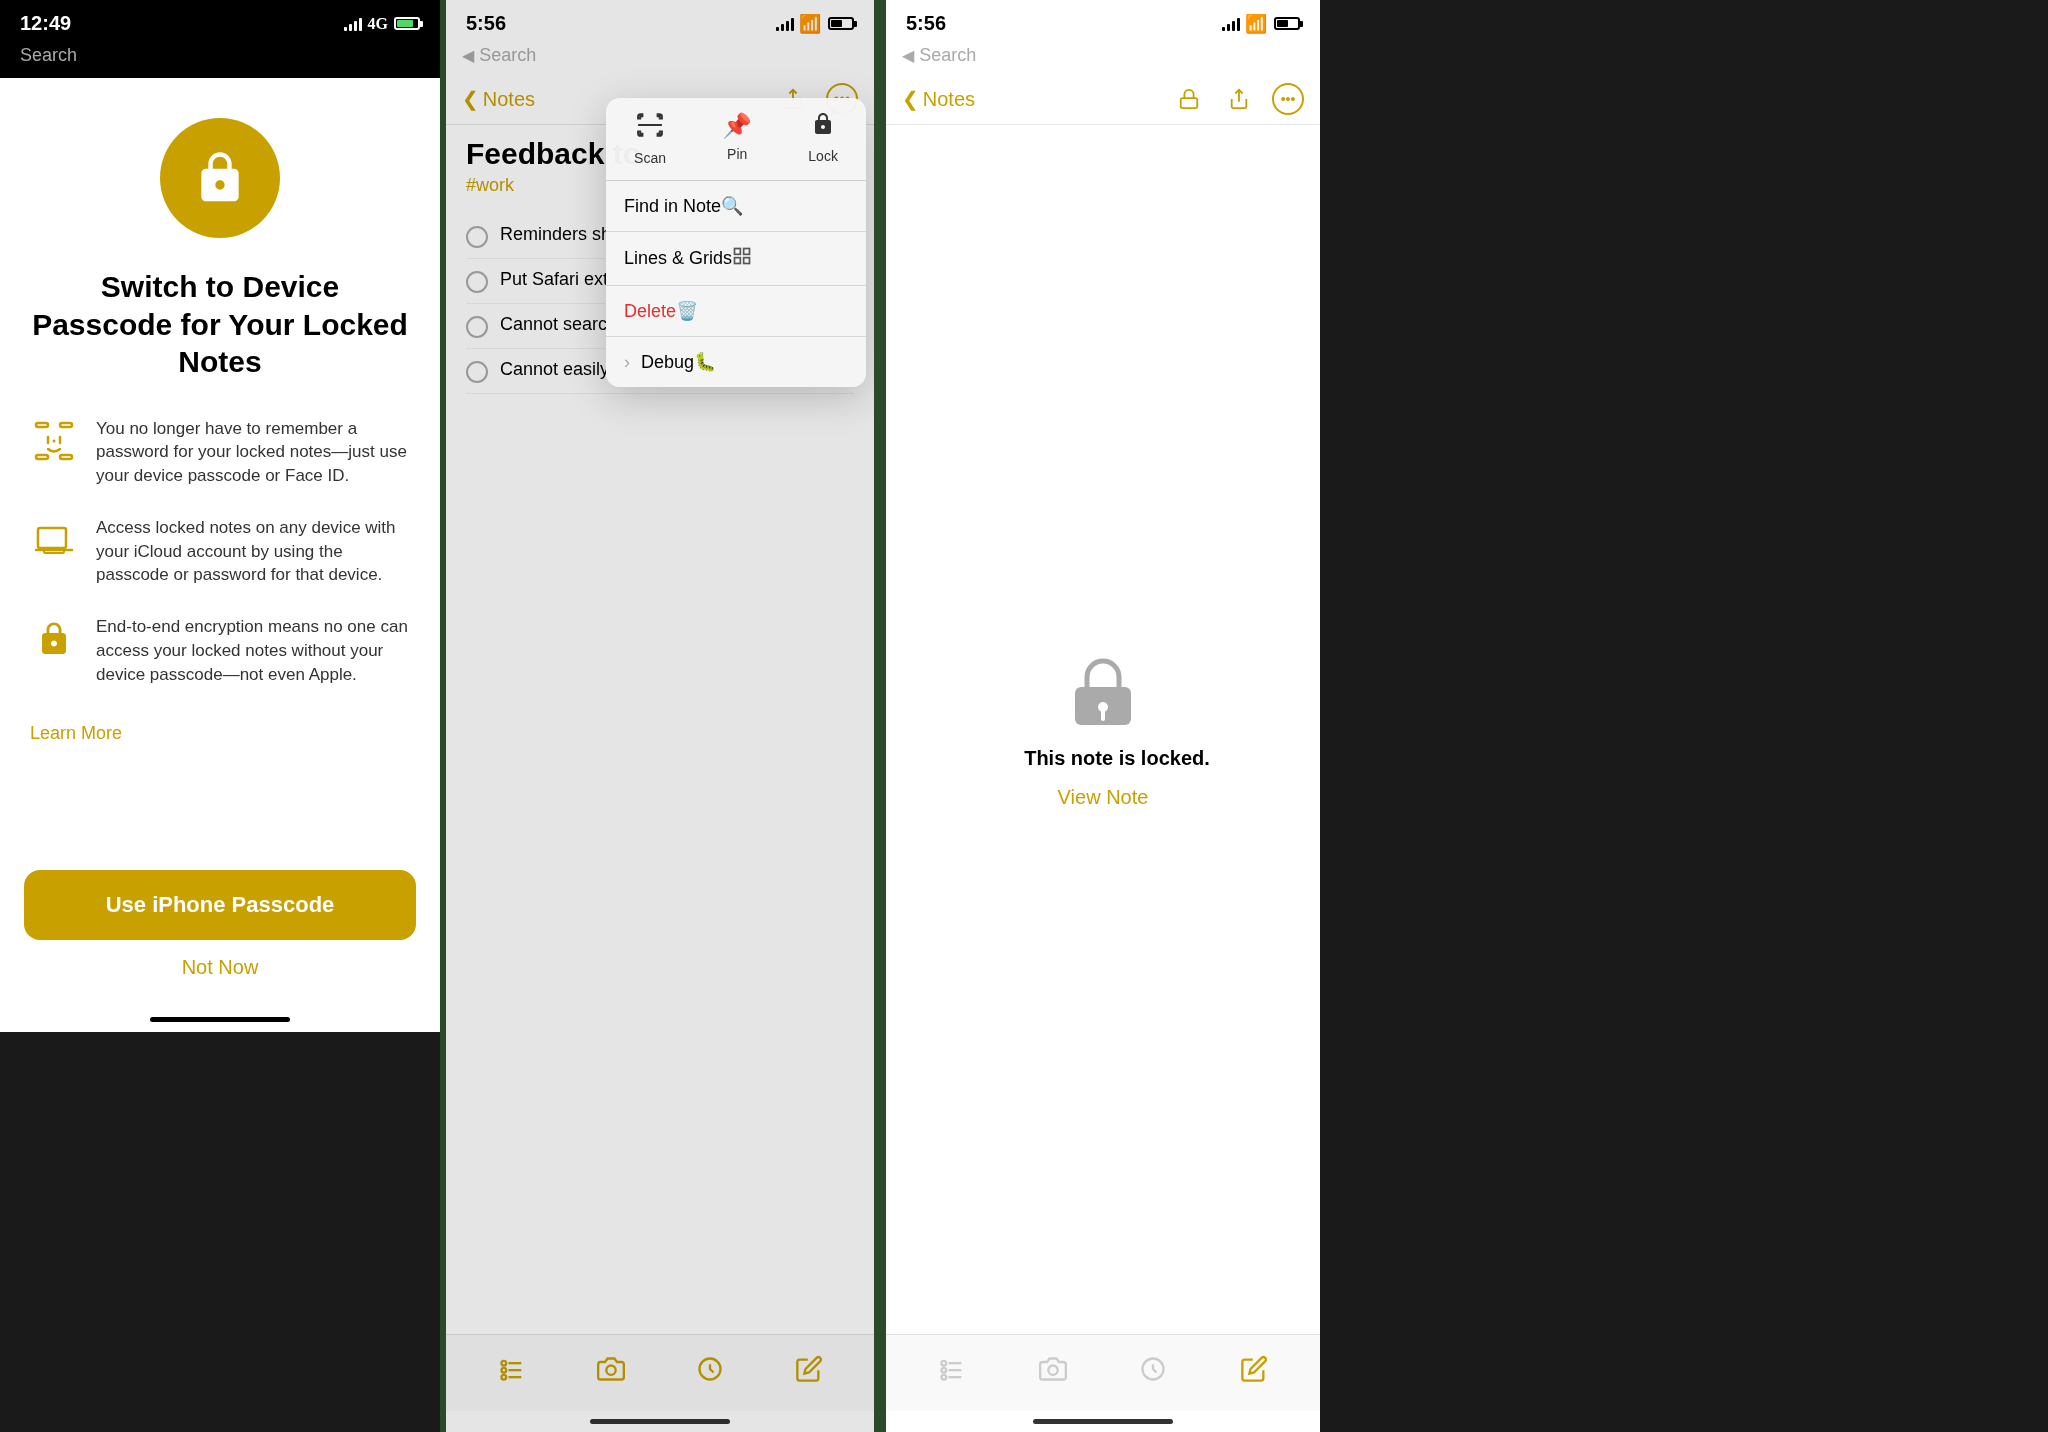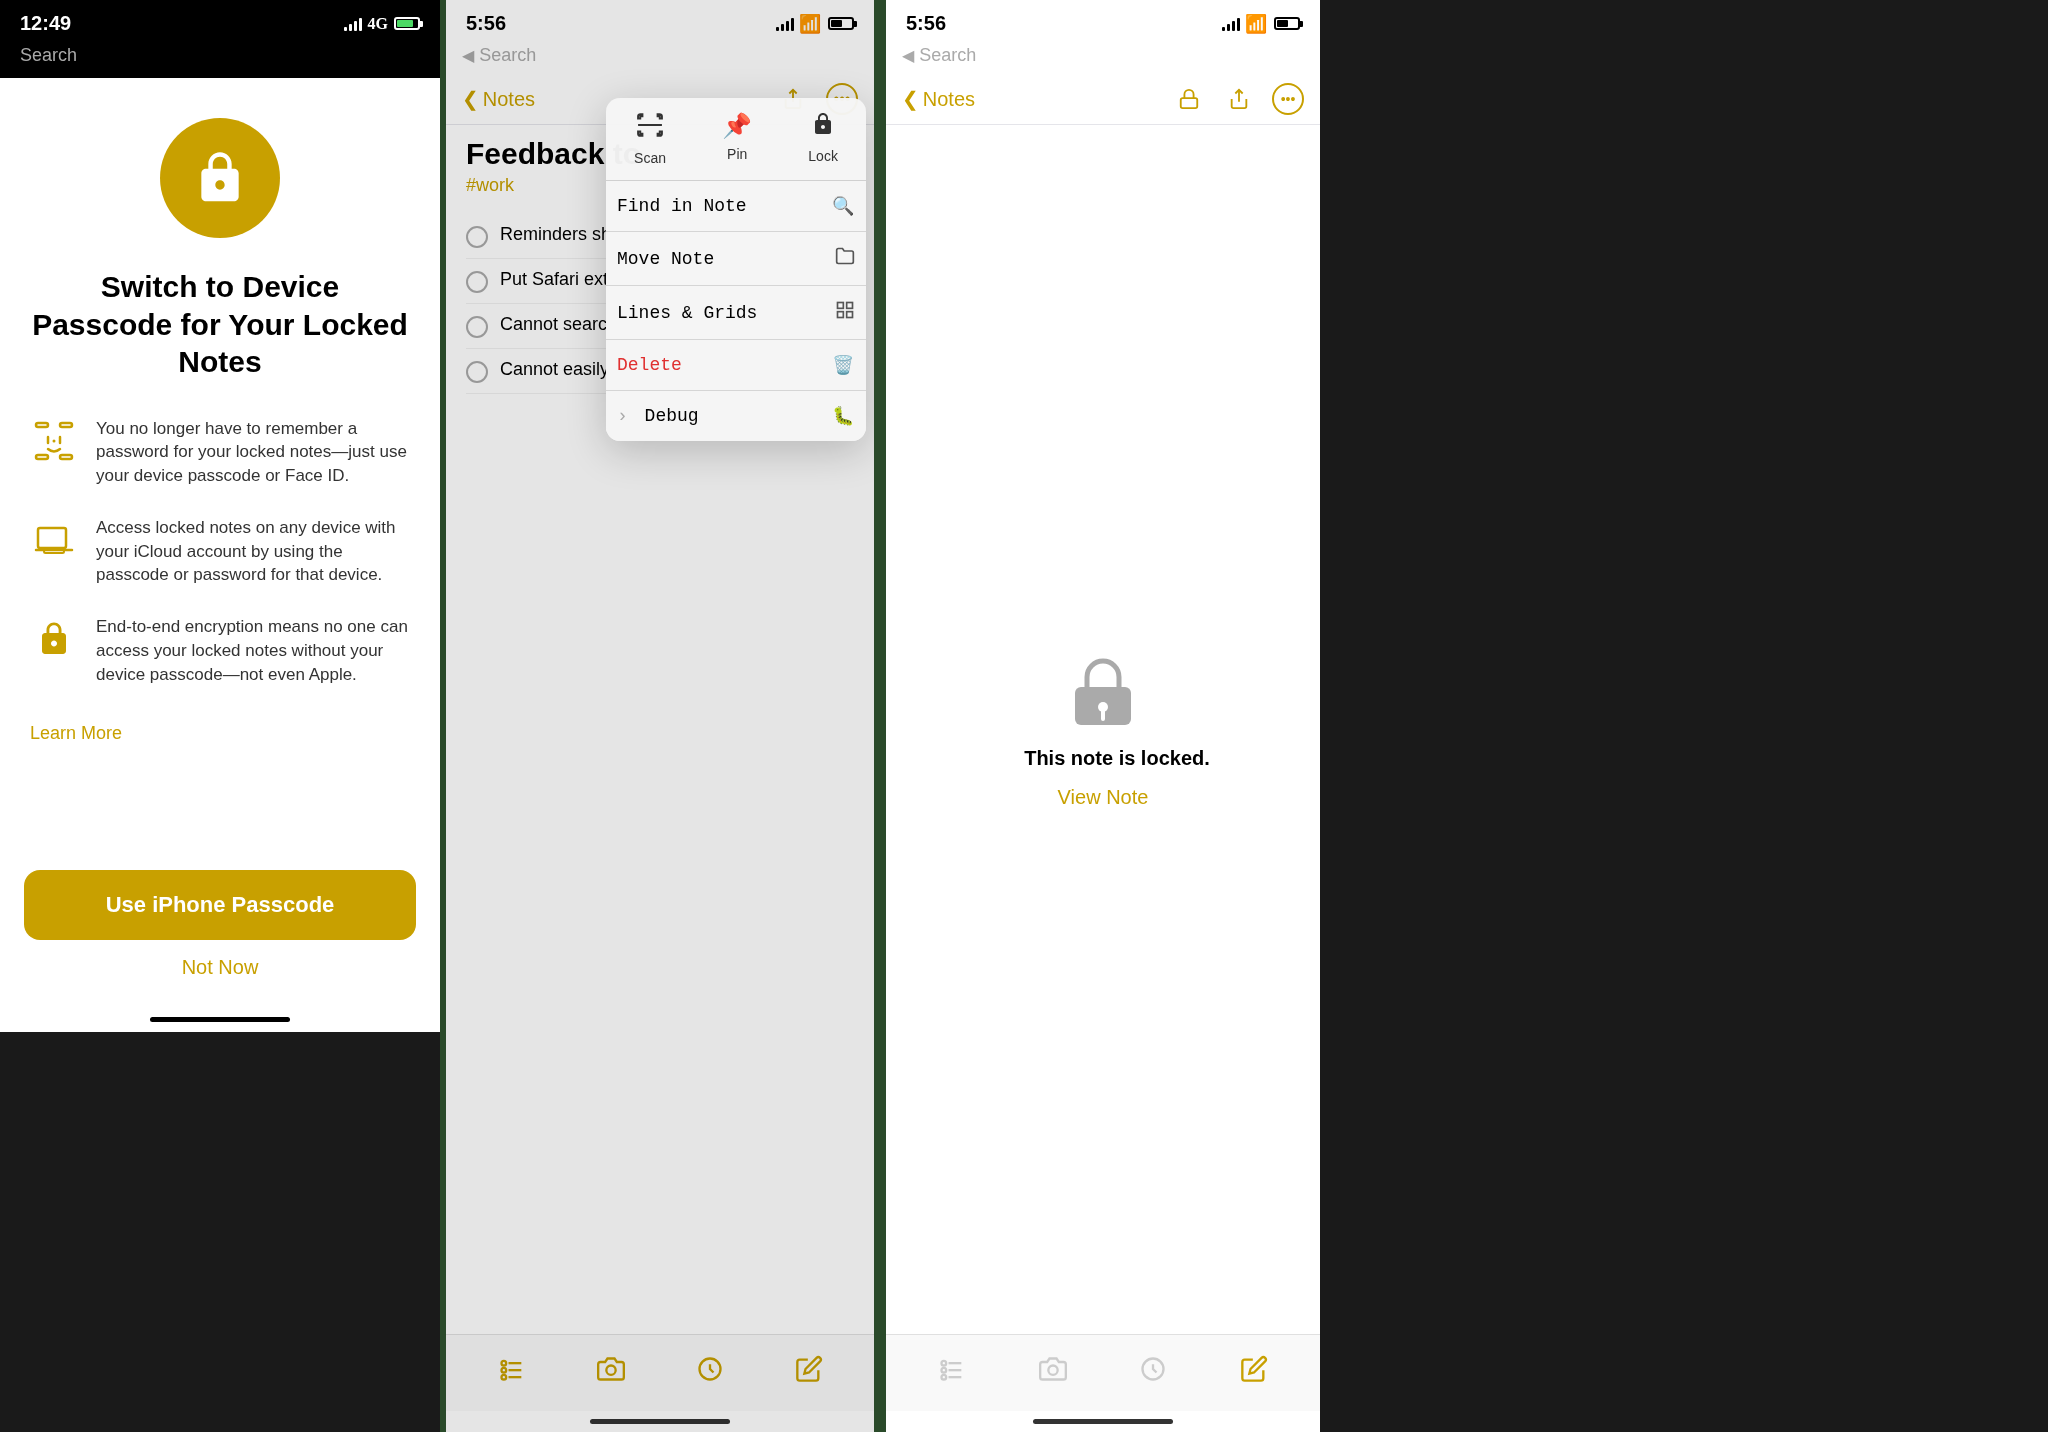--- a/index.html
+++ b/index.html
@@ -308,27 +308,25 @@
       gap: 6px;
       font-size: 14px;
       color: #333;
     }
     .ctx-top-btn .icon { font-size: 24px; color: #333; }
     .context-menu-items {
       background: rgba(245,245,245,0.97);
     }
     .ctx-item {
       display: flex;
-      justify-content: space-between;
-      align-items: center;
-      padding: 14px 11px;
+      align-items: center;
+      padding: 14px 18px;
       font-size: 18px;
       color: #000;
       border-bottom: 1px solid #d5d5d5;
-      font-family: Liberation Mono, monospace;
     }
     .ctx-item:last-child { border-bottom: none; }
     .ctx-item.red { color: #e03030; }
     .ctx-item-icon { font-size: 18px; color: #555; }
     .ctx-item-icon.red { color: #e03030; }
 
     
     .bottom-toolbar {
       display: flex;
       justify-content: space-around;
@@ -546,28 +544,20 @@
         <span>Lock</span>
       </div>
     </div>
 
     <div class="context-menu-items">
       <div class="ctx-item">
         <span>Find in Note</span>
         <span class="ctx-item-icon">🔍</span>
       </div>
       <div class="ctx-item">
-        <span>Move Note</span>
-        <span class="ctx-item-icon">
-          <svg width="20" height="20" viewBox="0 0 24 24" fill="none" stroke="#555" stroke-width="2">
-            <path d="M22 19a2 2 0 0 1-2 2H4a2 2 0 0 1-2-2V5a2 2 0 0 1 2-2h5l2 3h9a2 2 0 0 1 2 2z"></path>
-          </svg>
-        </span>
-      </div>
-      <div class="ctx-item">
         <span>Lines &amp; Grids</span>
         <span class="ctx-item-icon">
           <svg width="20" height="20" viewBox="0 0 24 24" fill="none" stroke="#555" stroke-width="2">
             <rect x="3" y="3" width="7" height="7"></rect>
             <rect x="14" y="3" width="7" height="7"></rect>
             <rect x="3" y="14" width="7" height="7"></rect>
             <rect x="14" y="14" width="7" height="7"></rect>
           </svg>
         </span>
       </div>

